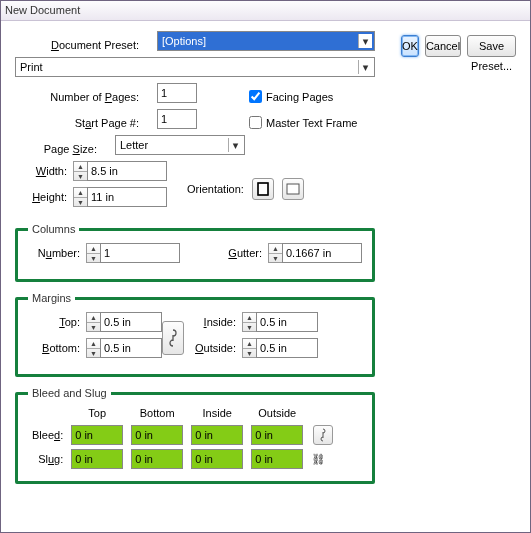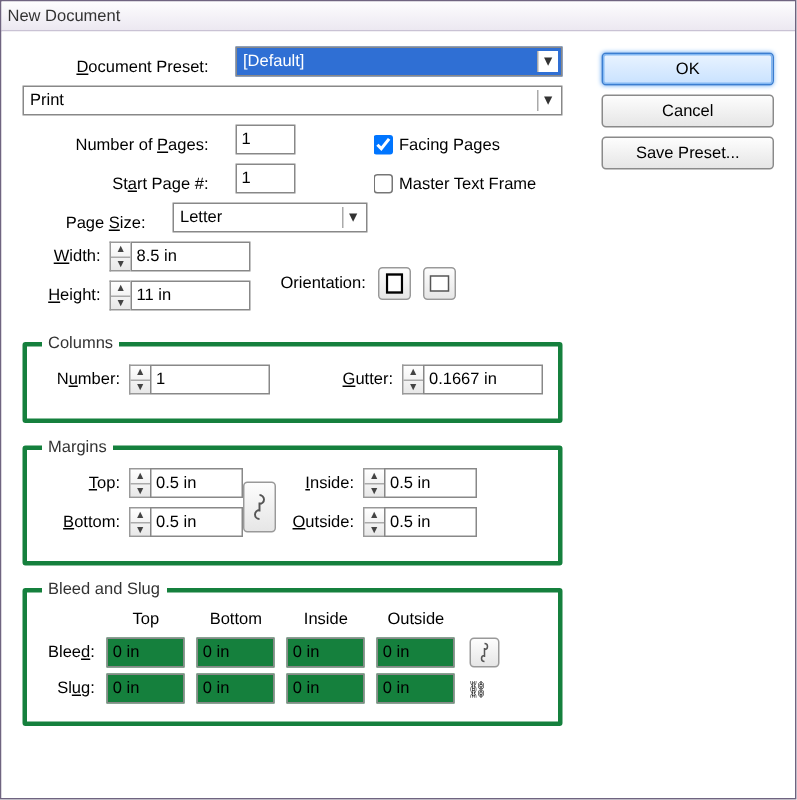--- a/index.html
+++ b/index.html
@@ -1,20 +1,20 @@
 <!DOCTYPE html>
 <html><head>
 <meta charset="utf-8">
 <style>
   * { box-sizing: border-box; font-family: "Segoe UI", Tahoma, sans-serif; font-size: 11px; }
   body { margin: 0; background: #bdb6c7; }
   .window { width: 531px; height: 533px; background: #fff; border: 1px solid #6f6480; box-shadow: 0 0 8px rgba(0,0,0,.3); }
   .titlebar { height: 20px; background: linear-gradient(#fdfdfe,#ece8f1); border-bottom: 1px solid #c9c2d4; color: #333; padding: 2px 4px; font-size: 12px; }
   .body { position: relative; padding: 10px 14px; background: #fff; height: calc(100% - 20px); }
-  .right-col { position: absolute; right: 14px; top: 14px; width: 115px; display: flex; flex-direction: column; gap: 6px; }
+  .right-col { position: absolute; right: 14px; top: 14px; width: 115px; display: flex; flex-direction: row; gap: 6px; }
   .btn { height: 22px; border: 1px solid #8a8a8a; border-radius: 3px; background: linear-gradient(#fdfdfd,#e6e6e6); cursor: pointer; text-align: center; line-height: 20px; }
   .btn.primary { border: 1px solid #3b7ed1; background: linear-gradient(#e9f3ff,#c9e2ff); box-shadow: 0 0 0 1px #83b8f3 inset, 0 0 3px #7ab4f5; }
   .left-col { width: 360px; }
   .row { display: flex; align-items: flex-end; margin-bottom: 6px; gap: 12px; }
   .lbl { width: 130px; text-align: right; padding-right: 6px; }
   .select { flex: 1; height: 20px; border: 1px solid #888; background: #fff; position: relative; padding-left: 4px; line-height: 18px; }
   .select.hl { background: #2f6fd4; color: #fff; }
   .select .arrow { position: absolute; right: 2px; top: 2px; width: 14px; height: 14px; border-left: 1px solid #aaa; text-align: center; line-height: 14px; color: #333; background: #fff; }
   .num-input { display: flex; align-items: flex-end; }
   .spin { width: 14px; height: 20px; display: flex; flex-direction: column; border: 1px solid #999; border-right: none; background: linear-gradient(#fff,#e8e8e8); }
@@ -26,21 +26,21 @@
   .chk input { width:13px; height:13px; margin:0; }
   fieldset { border: 3px solid #15803d; border-radius: 2px; margin: 0 0 10px 0; padding: 8px 10px 10px 10px; }
   legend { padding: 0 4px; color:#333; }
   .sub { display:flex; align-items:center; margin-bottom:6px; }
   .sub .sl { width: 58px; text-align:right; padding-right:6px; }
   .link-btn { width:22px; height:34px; border:1px solid #999; border-radius:3px; background:linear-gradient(#fdfdfd,#e6e6e6); display:flex; align-items:center; justify-content:center; cursor:pointer; align-self:center; }
   .icon-btn { width:22px; height:22px; border:1px solid #999; border-radius:3px; background:linear-gradient(#fdfdfd,#e6e6e6); display:inline-flex; align-items:center; justify-content:center; cursor:pointer; margin-left:2px; }
   table.bleed { border-collapse: collapse; }
   table.bleed th { font-weight: normal; text-align:center; padding: 0 4px 4px 4px; }
   table.bleed td { padding: 2px 4px; }
-  .small-txt { width:52px; height:20px; border:1px solid #888; padding:0 3px; line-height:18px; background:#15803d; }
+  .small-txt { width:52px; height:20px; border:1px solid #888; padding:0 3px; line-height:18px; background:#84cc16; }
   .u { text-decoration: underline; }
   .orient-row { display:flex; align-items:center; gap:6px; margin-top:4px; }
   svg { display:block; }
 </style>
 </head>
 <body>
 
 <div class="window">
   <div class="titlebar">
     <span>New Document</span>
@@ -49,21 +49,21 @@
     <div class="right-col">
       <div class="btn primary">OK</div>
       <div class="btn">Cancel</div>
       <div class="btn">Save Preset...</div>
     </div>
 
     <div class="left-col">
       <div class="row">
         <div class="lbl"><span class="u">D</span>ocument Preset:</div>
         <div class="select hl">
-          <span>[Default]</span>
+          <span>[Options]</span>
           <div class="arrow">▾</div>
         </div>
       </div>
       <div class="row">
         <div class="select">
           <span>Print</span>
           <div class="arrow">▾</div>
         </div>
       </div>
 

